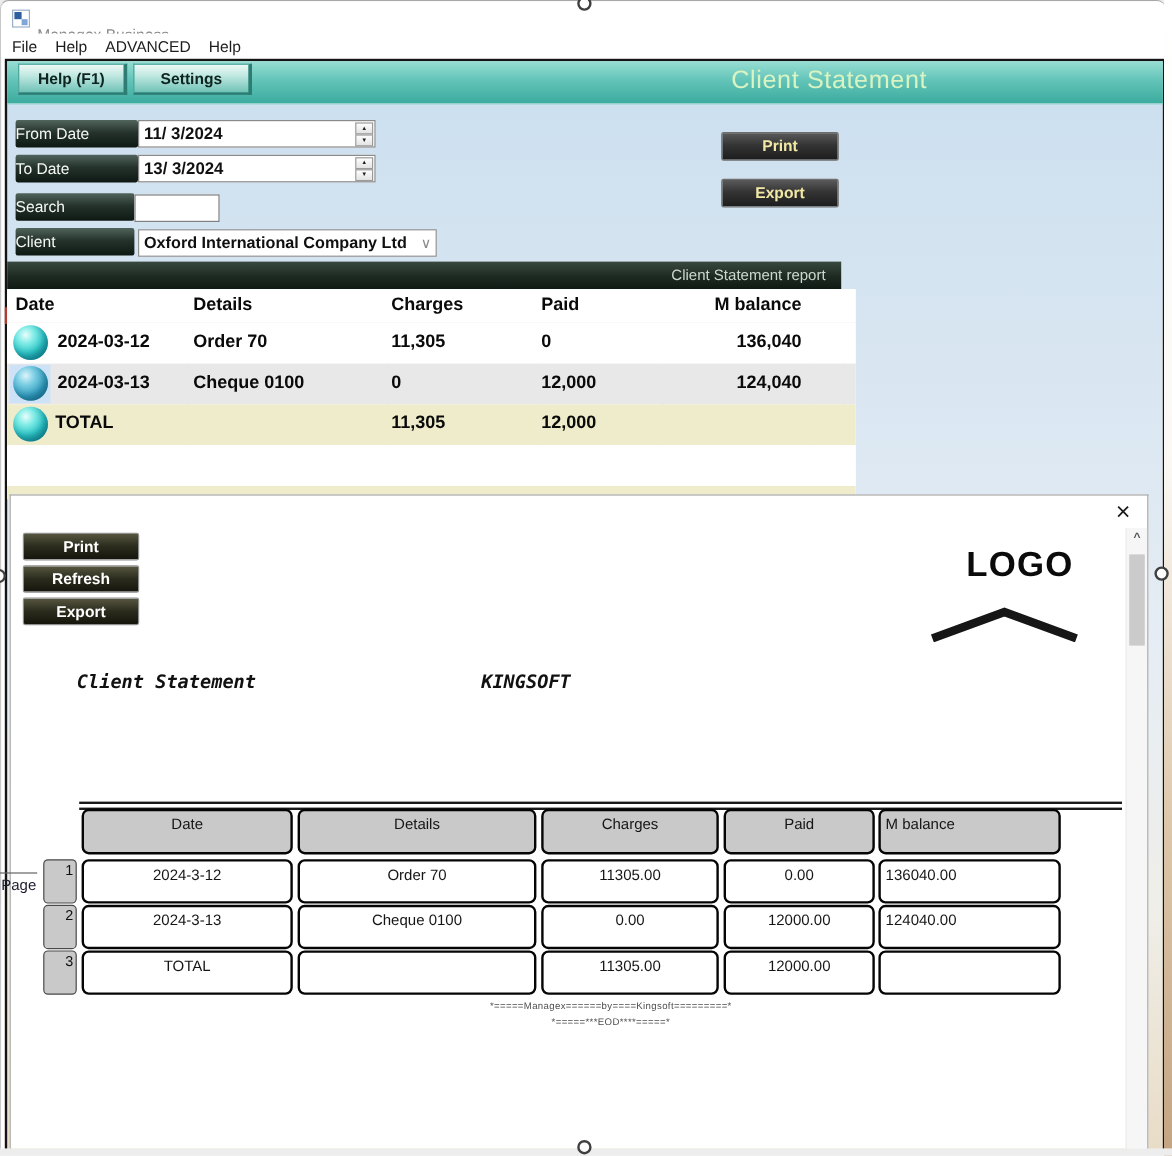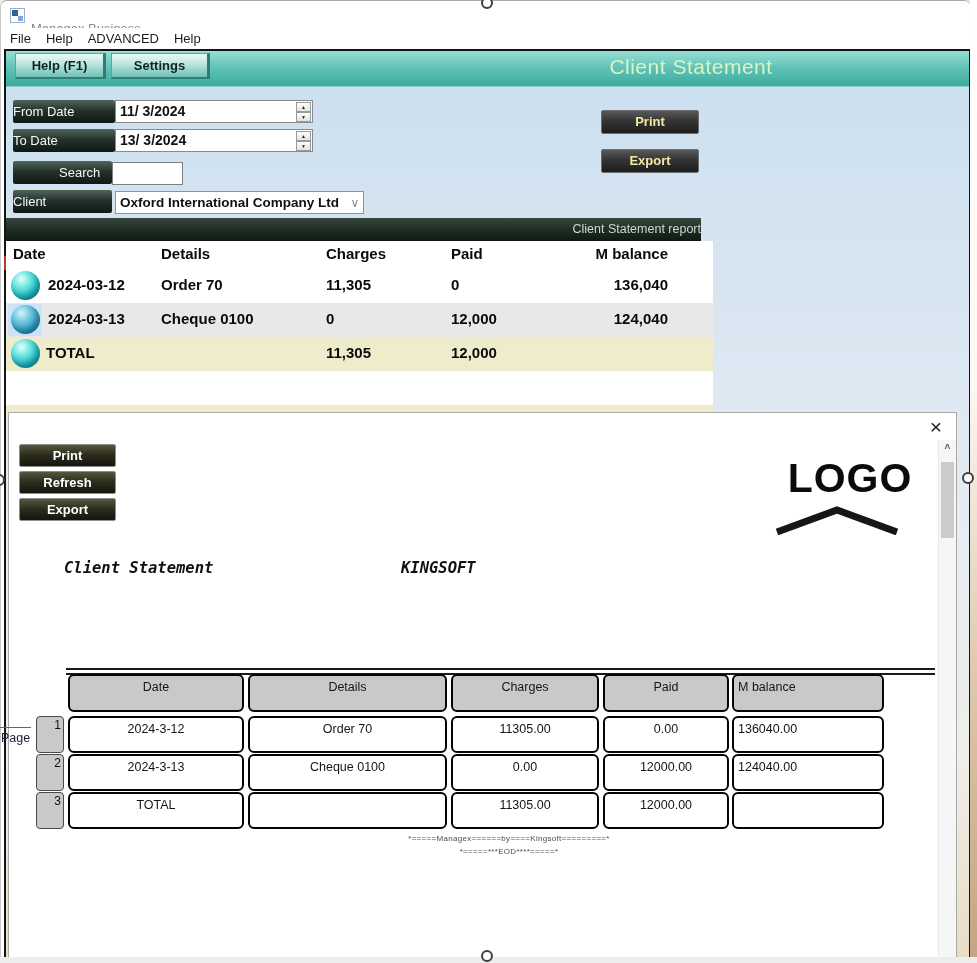--- a/index.html
+++ b/index.html
@@ -36,21 +36,21 @@
   .tab-help{left:9px;width:91px;}
   .tab-settings{left:105px;width:99px;}
   .teal-title{position:absolute;left:520px;top:4px;width:330px;text-align:center;
     font-size:21px;color:#d9f3c3;letter-spacing:0.5px;}
   
   .form-label{position:absolute;height:23px;line-height:23px;text-align:left;padding-right:7px;box-sizing:border-box;
     color:#f4f7f5;font-size:13px;border-radius:2px;
     background:linear-gradient(180deg,#51655c 0%,#25332c 45%,#0e1813 100%);}
   .lbl-from{left:7px;top:49px;width:102px;}
   .lbl-to{left:7px;top:78px;width:102px;}
-  .lbl-search{left:7px;top:110px;width:99px;padding-left:46px;}
+  .lbl-search{left:7px;top:110px;width:99px;}
   .lbl-client{left:7px;top:139px;width:99px;}
   .date-box{position:absolute;height:23px;background:#fff;border:1px solid #8a8a8a;box-sizing:border-box;display:flex;}
   .box-from{left:109px;top:49px;width:198px;}
   .box-to{left:109px;top:78px;width:198px;}
   .date-text{flex:1;font-size:14px;font-weight:bold;color:#111;line-height:21px;padding-left:4px;}
   .spinners{width:15px;display:flex;flex-direction:column;margin:1px;}
   .spin-btn{flex:1;border:1px solid #9a9a9a;background:linear-gradient(180deg,#fdfdfd,#e3e3e3);
     font-size:5px;color:#222;text-align:center;line-height:8px;box-sizing:border-box;}
   .search-input{position:absolute;left:106px;top:111px;width:71px;height:23px;background:#fff;
     border:1px solid #7f7f7f;box-sizing:border-box;font-size:13px;font-weight:bold;padding:0 3px;font-family:"Liberation Sans",sans-serif;}
@@ -60,21 +60,21 @@
   .combo-chevron{width:16px;text-align:center;color:#8a8a8a;font-size:12px;}
   
   .dark-btn{position:absolute;width:98px;height:24px;border:1px solid #6e6e6e;border-radius:2px;box-sizing:border-box;
     background:linear-gradient(180deg,#5a5a5a 0%,#343434 45%,#1d1d1d 100%);
     color:#f2e8a6;font-size:13px;font-weight:bold;text-align:center;line-height:22px;}
   .btn-print-main{left:595px;top:59px;}
   .btn-export-main{left:595px;top:98px;}
   
   .report-bar{position:absolute;left:0;top:167px;width:695px;height:23px;
     background:linear-gradient(180deg,#39493f 0%,#1d2a22 55%,#101a14 100%);
-    color:#ccd7d0;font-size:12.5px;line-height:23px;text-align:right;padding-right:0;box-sizing:border-box;}
+    color:#ccd7d0;font-size:12.5px;line-height:23px;text-align:right;padding-right:13px;box-sizing:border-box;}
   
   .grid{position:absolute;left:0;top:190px;width:707px;height:175px;background:#fff;}
   .grid-vline{position:absolute;top:0;bottom:0;width:1px;background:#e2e2e2;}
   .grid-header{position:absolute;left:0;top:0;width:100%;height:28px;background:#fff;border-bottom:1px solid #d4d4d4;}
   .gh{position:absolute;top:4px;font-size:15px;font-weight:bold;color:#0a0a0a;}
   .grid-row{position:absolute;left:0;width:100%;height:34px;}
   .cell{position:absolute;top:7px;font-size:15px;font-weight:bold;color:#0a0a0a;}
   .sphere-sel{position:absolute;left:2px;top:1px;width:34px;height:32px;background:#cde2f6;}
   .sphere{position:absolute;left:5px;top:2px;width:29px;height:29px;border-radius:50%;
     background:radial-gradient(circle at 36% 28%,#eafdfc 0%,#82ece6 25%,#2fc6c8 55%,#1198a8 85%,#0c8294 100%);
@@ -93,21 +93,21 @@
   .scrollbar{position:absolute;left:929px;top:27px;width:18px;height:518px;background:#f6f6f6;border-left:1px solid #eaeaea;box-sizing:border-box;}
   .scroll-up{position:absolute;left:0;top:2px;width:100%;height:14px;text-align:center;font-size:10px;color:#505050;font-weight:bold;line-height:14px;}
   .scroll-thumb{position:absolute;left:2px;top:22px;width:13px;height:76px;background:#cbcbcb;}
   .ov-btn{position:absolute;left:10px;width:97px;height:23px;border:1px solid #8f8f8f;border-radius:2px;box-sizing:border-box;
     background:linear-gradient(180deg,#55553f 0%,#2b2b1d 50%,#15150c 100%);
     color:#ffffff;font-size:13px;font-weight:bold;text-align:center;line-height:21px;}
   .ovb-print{top:31px;}
   .ovb-refresh{top:58px;}
   .ovb-export{top:85px;}
   .logo-text{position:absolute;left:766px;top:42px;width:150px;text-align:center;
-    font-size:41px;font-weight:bold;color:#0b0b0b;letter-spacing:1px;font-family:"Liberation Sans",sans-serif;}
+    font-size:29px;font-weight:bold;color:#0b0b0b;letter-spacing:1px;font-family:"Liberation Sans",sans-serif;}
   .logo-chevron{position:absolute;left:762px;top:92px;}
   .mono-line{position:absolute;top:146px;font-family:"DejaVu Sans Mono",monospace;font-style:italic;
     font-weight:bold;font-size:15.5px;color:#111;white-space:nowrap;}
   .ml-title{left:55px;}
   .ml-company{left:392px;}
   .ml-date{left:645px;}
   .dbl-line{position:absolute;left:57px;width:869px;height:2px;background:#1a1a1a;}
   .dl1{top:255px;} .dl2{top:260px;}
   .pcell{position:absolute;box-sizing:border-box;border:2px solid #050505;border-radius:6px;background:#fff;
     font-size:12.5px;color:#151515;text-align:center;padding-top:4px;font-family:"Liberation Sans",sans-serif;}

